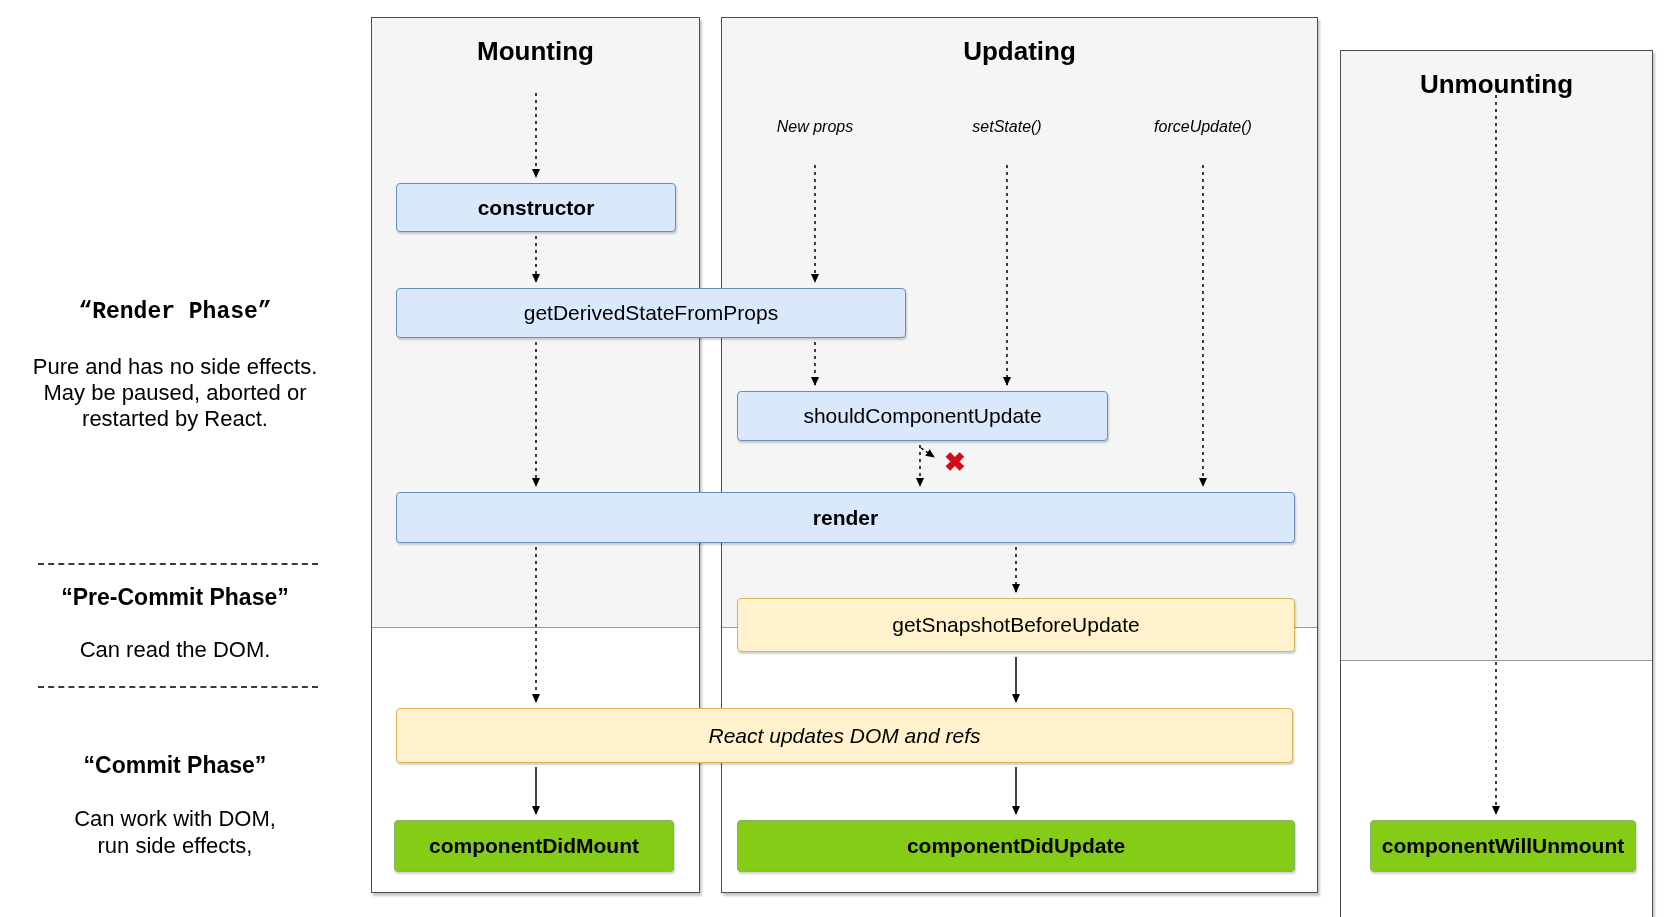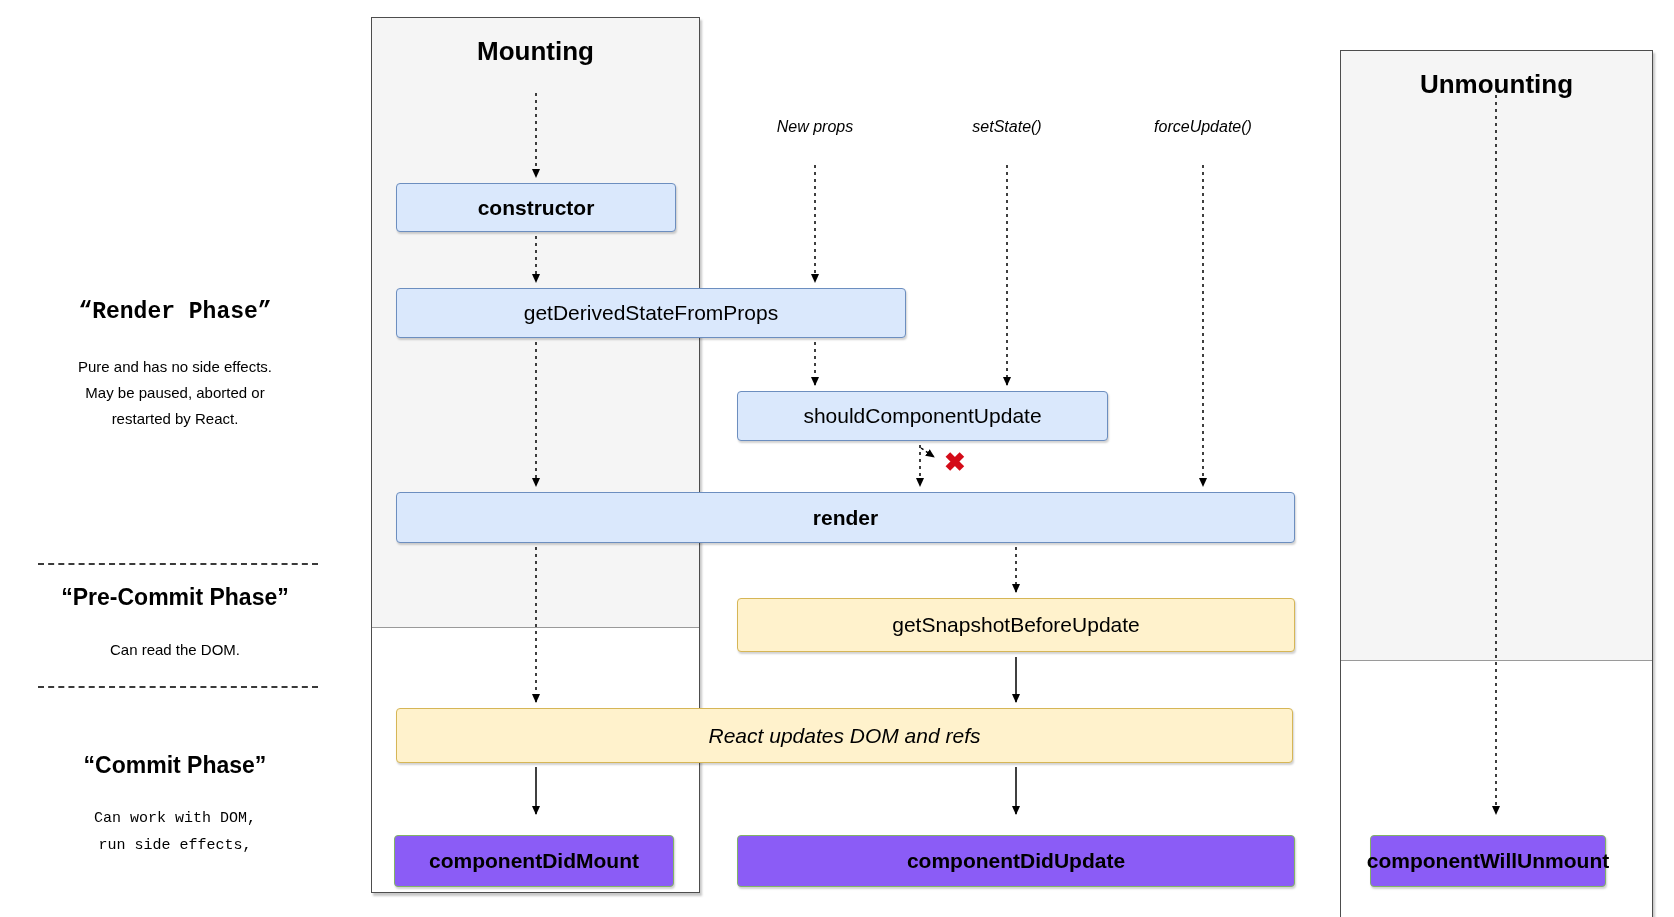--- a/index.html
+++ b/index.html
@@ -20,30 +20,30 @@
     position:absolute;top:17px;left:0;width:100%;text-align:center;
     font-size:26px;font-weight:bold;line-height:32px;
   }
   .node{
     position:absolute;box-sizing:border-box;border:1.5px solid;border-radius:4px;
     display:flex;align-items:center;justify-content:center;
     font-size:21px;box-shadow:1px 2px 2px rgba(0,0,0,.18);
   }
   .blue{background:#dae8fc;border-color:#6c8ebf;}
   .yellow{background:#fff2cc;border-color:#d6b656;}
-  .green{background:#8b5cf6;border-color:#82b366;margin-top:15px;}
+  .green{background:#84cc16;border-color:#82b366;}
   .bold{font-weight:bold;}
   .italic{font-style:italic;}
   .event-label{
     position:absolute;top:112px;transform:translateX(-50%);
     font-style:italic;font-size:16px;line-height:30px;white-space:nowrap;
   }
   .side{position:absolute;left:10px;width:330px;text-align:center;}
   .side-title{font-weight:bold;font-size:23px;line-height:28px;}
-  .side-body{font-size:15px;line-height:26px;}
+  .side-body{font-size:22px;line-height:26px;}
   .side-body.commit{line-height:27px;}
   .dashsep{position:absolute;left:38px;width:280px;height:0;border-top:2px dashed #3a3a3a;}
   #arrows{position:absolute;left:0;top:0;pointer-events:none;}
   .x-mark{
     position:absolute;left:955px;top:462px;transform:translate(-50%,-50%);
     color:#d40b18;font-size:26px;font-weight:bold;line-height:26px;
   }
 </style>
 </head>
 <body>
@@ -58,28 +58,32 @@
   </div>
 
   <div class="dashsep" style="top:563px;"></div>
   <div class="side side-title" style="top:583px;">“Pre-Commit Phase”</div>
   <div class="side side-body" style="top:637px;">
     <div>Can read the DOM.</div>
   </div>
   <div class="dashsep" style="top:686px;"></div>
 
   <div class="side side-title" style="top:751px;">“Commit Phase”</div>
-  <div class="side side-body commit" style="top:805px;font-family:Liberation Mono, monospace;">
+  <div class="side side-body commit" style="top:805px;">
     <div>Can work with DOM,</div>
     <div>run side effects,</div>
   </div>
 
   <div class="panel" style="left:371px;width:329px;">
     <div class="panel-shade"></div>
     <div class="panel-title">Mounting</div>
+  </div>
+  <div class="panel" style="left:721px;width:597px;">
+    <div class="panel-shade"></div>
+    <div class="panel-title">Updating</div>
   </div>
   <div class="panel" style="left:1340px;width:313px;margin-top:33px;">
     <div class="panel-shade"></div>
     <div class="panel-title">Unmounting</div>
   </div>
 
   <div class="event-label" style="left:815px;">New props</div>
   <div class="event-label" style="left:1007px;">setState()</div>
   <div class="event-label" style="left:1203px;">forceUpdate()</div>
 
@@ -113,15 +117,15 @@
   <span class="x-mark">✖</span>
 
   <div class="node blue bold" style="left:396px;top:183px;width:280px;height:49px;">constructor</div>
   <div class="node blue" style="left:396px;top:288px;width:510px;height:50px;">getDerivedStateFromProps</div>
   <div class="node blue" style="left:737px;top:391px;width:371px;height:50px;">shouldComponentUpdate</div>
   <div class="node blue bold" style="left:396px;top:492px;width:899px;height:51px;">render</div>
   <div class="node yellow" style="left:737px;top:598px;width:558px;height:54px;">getSnapshotBeforeUpdate</div>
   <div class="node yellow italic" style="left:396px;top:708px;width:897px;height:55px;">React updates DOM and refs</div>
   <div class="node green bold" style="left:394px;top:820px;width:280px;height:52px;">componentDidMount</div>
   <div class="node green bold" style="left:737px;top:820px;width:558px;height:52px;">componentDidUpdate</div>
-  <div class="node green bold" style="left:1370px;top:820px;width:236px;height:52px;">componentWillUnmount</div>
+  <div class="node green bold" style="left:1370px;top:820px;width:266px;height:52px;">componentWillUnmount</div>
 
 </div>
 
 </body></html>

